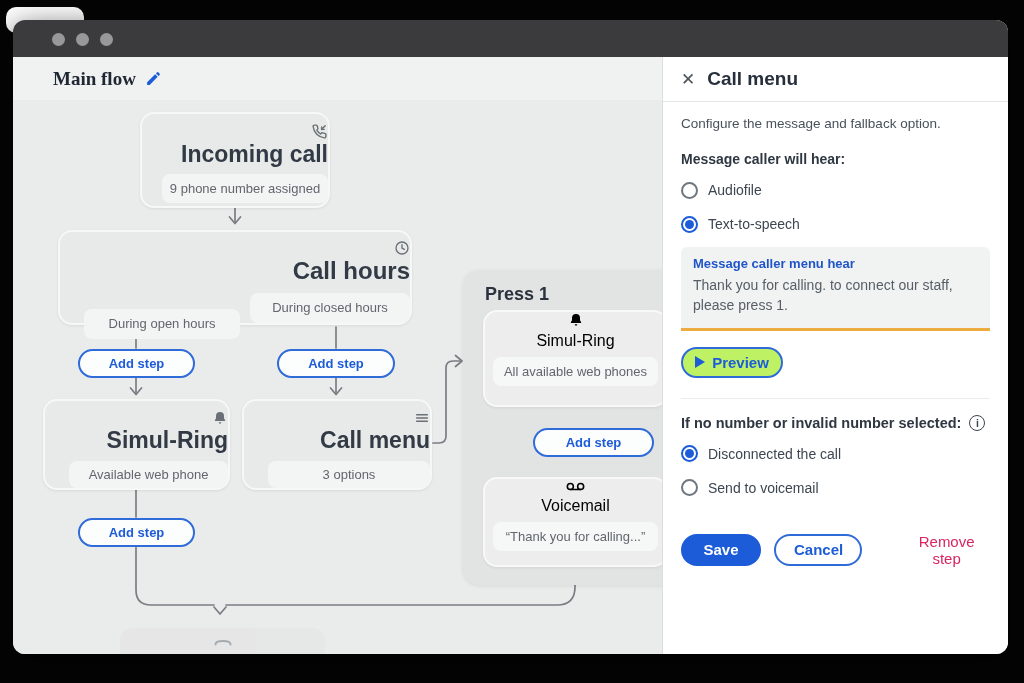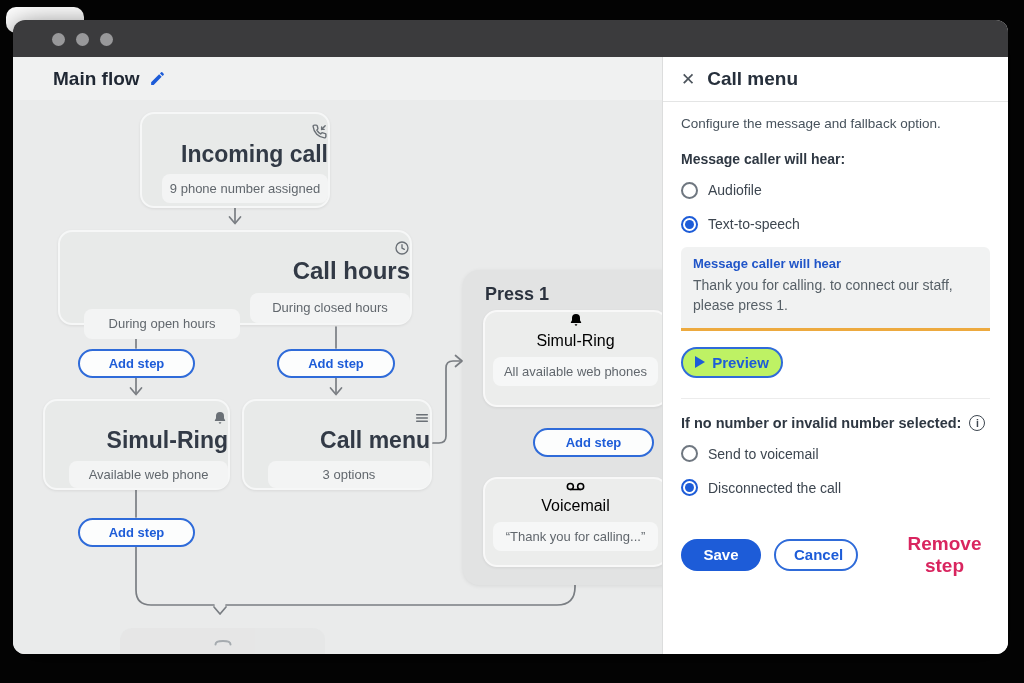--- a/index.html
+++ b/index.html
@@ -12,21 +12,21 @@
 
   
   .topbar { position:absolute; left:0; top:0; width:100%; height:37px; background:#3b3b3d; }
   .dots { position:absolute; left:39px; top:13px; display:flex; gap:11px; }
   .dot { width:13px; height:13px; border-radius:50%; background:#98989a; }
 
   
   .canvas { position:absolute; left:0; top:37px; width:649px; height:597px; background:#eaebeb; overflow:hidden; }
   .canvas-header { position:absolute; left:0; top:0; width:100%; height:43px; background:#f0f1f1;
                    display:flex; align-items:center; padding-left:40px; gap:9px; }
-  .flow-title { font-size:19px; font-weight:700; color:#1f2733; }
+  .flow-title { font-size:19px; font-weight:700; color:#1f2733;font-family:Liberation Serif, serif; }
   svg.connectors { position:absolute; left:0; top:0; width:649px; height:597px; pointer-events:none; }
   svg.connectors path { stroke:#7a7e83; stroke-width:1.7; fill:none; stroke-linecap:round; stroke-linejoin:round; }
 
   .node { position:absolute; background:#e8eae9; border:2px solid #f6f7f7; border-radius:14px;
           box-shadow:0 1px 3px rgba(0,0,0,.08); display:flex; flex-direction:column; align-items:flex-end;padding-left:28px; }
   .node .nicon { color:#6a7076; margin-top:8px; height:18px; display:flex; align-items:center; }
   .node .ntitle { font-size:23px; font-weight:700; color:#323a46; line-height:1.15; margin-top:1px; }
   .pill { background:#f3f4f4; border-radius:8px; color:#61676d; font-size:13px;
           display:flex; align-items:center; justify-content:center; margin-top:7px; }
   .pill-row { display:flex; gap:10px; margin-top:8px; }
@@ -64,21 +64,21 @@
                  color:#1d5cd8; font-size:15px; font-weight:700; display:flex; align-items:center; justify-content:center; gap:7px; }
   .divider { margin-top:20px; border-top:1px solid #ececec; }
   .fallback-label { margin-top:16px; font-size:14.5px; font-weight:700; color:#2e3742; display:flex; align-items:center; gap:8px; }
   .info-i { width:16px; height:16px; border:1.6px solid #3d4650; border-radius:50%; font-size:10.5px; font-weight:700;
             color:#3d4650; display:flex; align-items:center; justify-content:center; flex:none; }
   .actions { margin-top:34px; display:flex; align-items:center; gap:13px; }
   .btn-save { min-width:80px; height:32px; padding:0 20px; background:#1d5cd8; border:none; border-radius:16px;
               color:#fff; font-size:15px; font-weight:700; }
   .btn-cancel { min-width:84px; height:32px; padding:0 18px; background:#fff; border:2px solid #2f6bd9; border-radius:16px;
                 color:#1d5cd8; font-size:15px; font-weight:700; }
-  .btn-remove { margin-left:28px; background:none; border:none; color:#d9255f; font-size:19px; font-weight:700; }
+  .btn-remove { margin-left:28px; background:none; border:none; color:#d9255f; font-size:15px; font-weight:400; }
 </style>
 </head>
 <body>
 
 <div class="backplate"></div>
 
 <div class="window">
 
   <div class="topbar">
     <div class="dots">
@@ -226,45 +226,45 @@
       <div class="radio-row">
         <span class="radio"></span>
         <span>Audiofile</span>
       </div>
       <div class="radio-row">
         <span class="radio sel"></span>
         <span>Text-to-speech</span>
       </div>
 
       <div class="textbox">
-        <div class="tb-label">Message caller will hear</div>
+        <div class="tb-label">Message caller menu hear</div>
         <div class="tb-value">Thank you for calling. to connect our staff, please press 1.</div>
       </div>
 
       <button class="preview-btn">
         <svg width="10" height="12" viewBox="0 0 10 12" fill="#1d5cd8">
             <path d="M0 0 L10 6 L0 12 Z"></path>
           </svg>
         <span>Preview</span>
       </button>
 
       <div class="divider"></div>
 
       <div class="fallback-label">
         <span>If no number or invalid number selected:</span>
         <span class="info-i">i</span>
       </div>
 
       <div class="radio-row">
+        <span class="radio sel"></span>
+        <span>Disconnected the call</span>
+      </div>
+      <div class="radio-row">
         <span class="radio"></span>
         <span>Send to voicemail</span>
-      </div>
-      <div class="radio-row">
-        <span class="radio sel"></span>
-        <span>Disconnected the call</span>
       </div>
 
       <div class="actions">
         <button class="btn-save">Save</button>
         <button class="btn-cancel">Cancel</button>
         <button class="btn-remove">Remove step</button>
       </div>
     </div>
   </div>
 </div>

